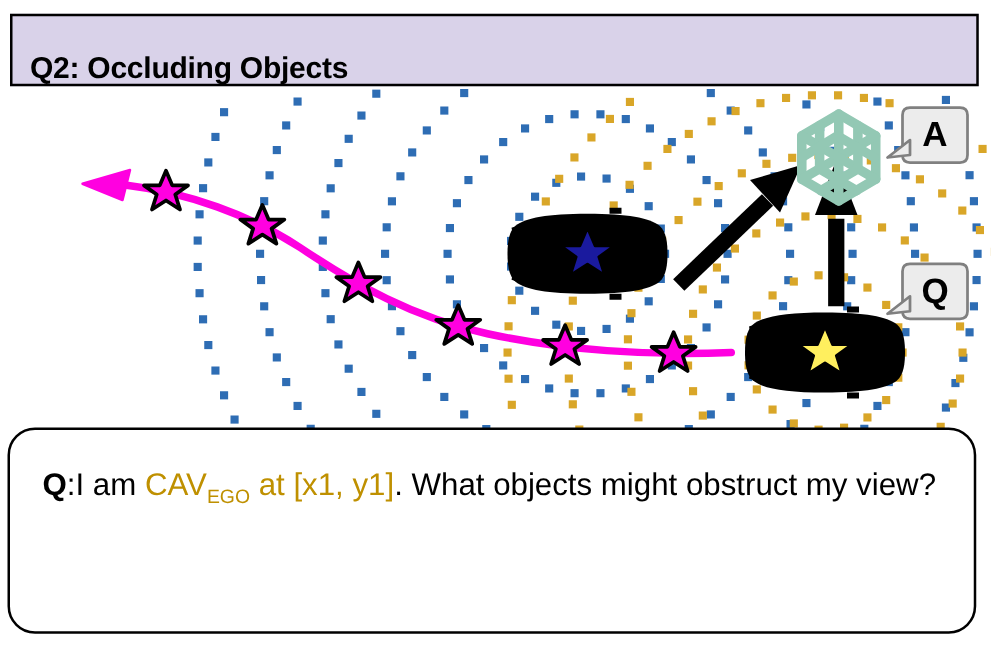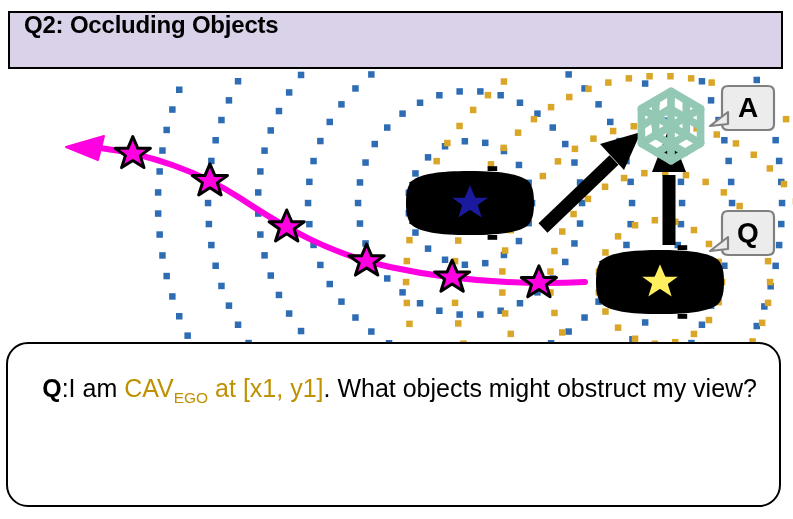--- a/index.html
+++ b/index.html
@@ -11,21 +11,21 @@
     position:relative;
   }
   #stage{position:absolute;left:0;top:0;width:793px;height:519px;}
 
   
   .header-bar{
     position:absolute;left:8px;top:11px;width:775px;height:58px;
     background:#d9d2e9;
     border:2px solid #000000;
     box-sizing:border-box;
-    display:flex;align-items:flex-start;
+    display:flex;align-items:flex-end;
   }
   .header-title{
     font-size:24px;font-weight:bold;color:#000;
     padding-left:14px;letter-spacing:-0.2px;
     line-height:1;
   }
 
   
   #scene{position:absolute;left:0;top:0;width:793px;height:519px;}
 
@@ -35,21 +35,21 @@
     background:#ffffff;
     border:2.5px solid #000000;
     border-radius:22px;
     box-sizing:border-box;
     z-index:7;
   }
   .qa-text{
     position:absolute;left:26px;top:28px;right:22px;
     font-size:25px;line-height:1.28;color:#000;
   }
-  .qa-line{display:block;text-align:right;}
+  .qa-line{display:block;}
   .qa-tag{font-weight:bold;}
   .gold{color:#bf9000;}
   .blue{color:#1414ff;}
   .sub{font-size:0.62em;vertical-align:sub;}
 </style>
 </head>
 <body>
 
 <div id="stage" data-name="slide-canvas">
 

